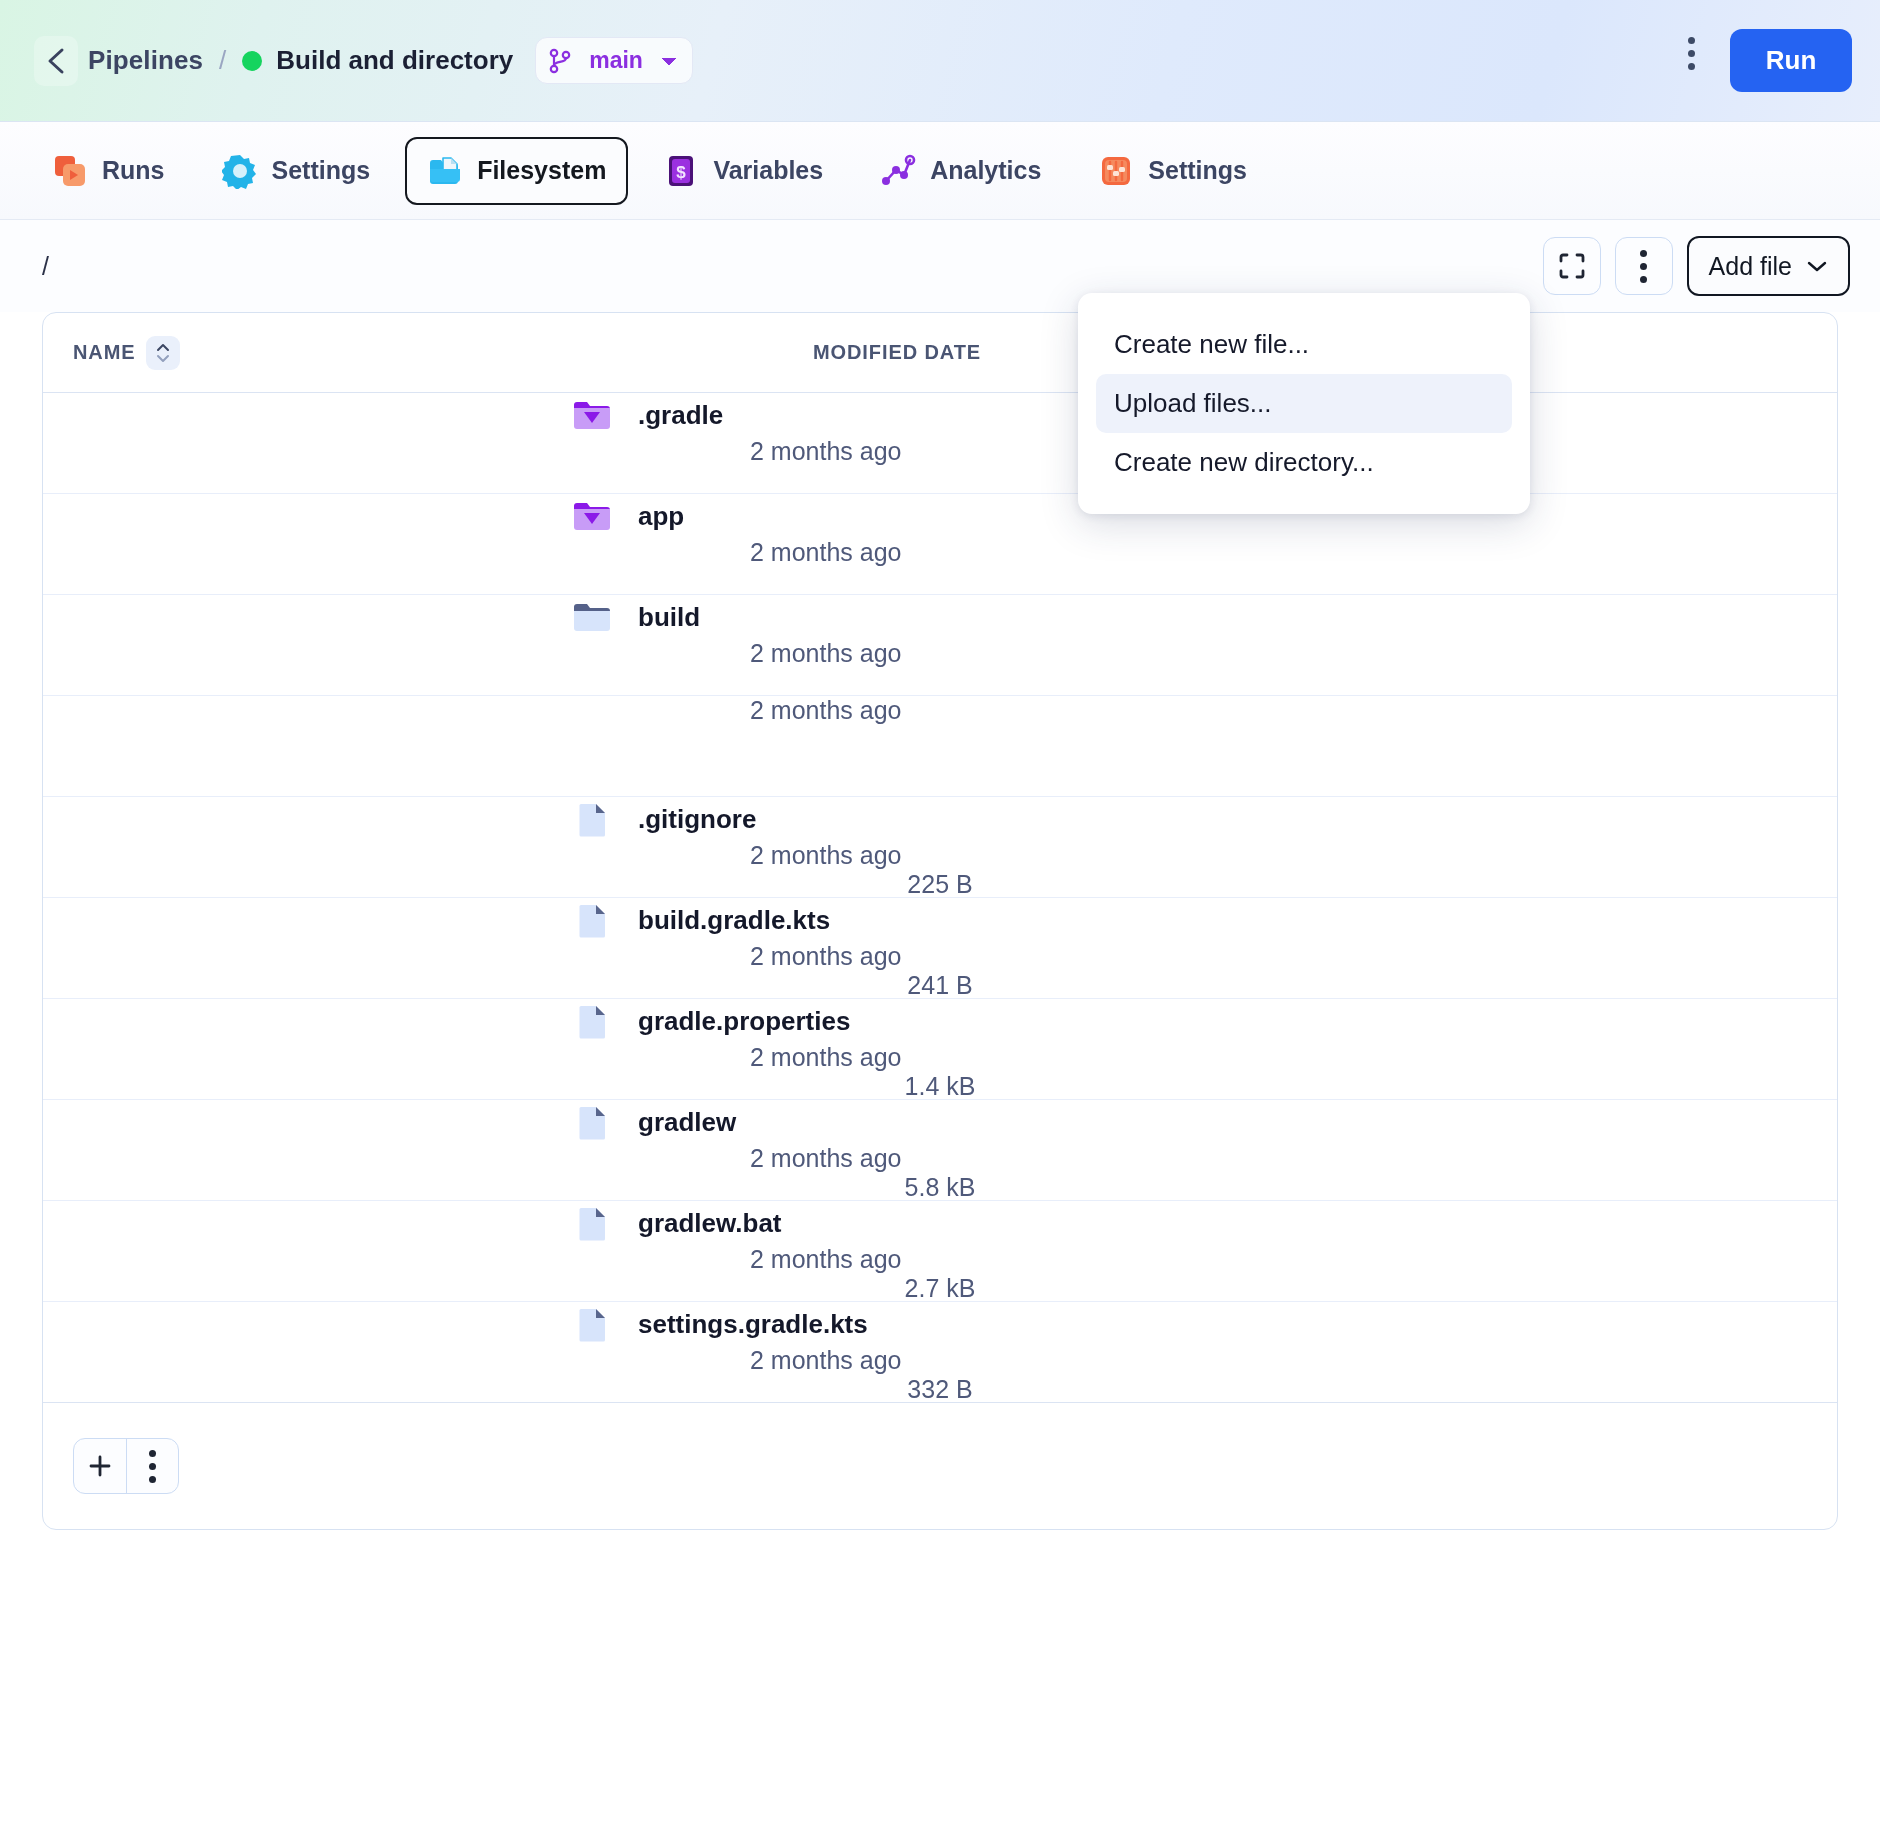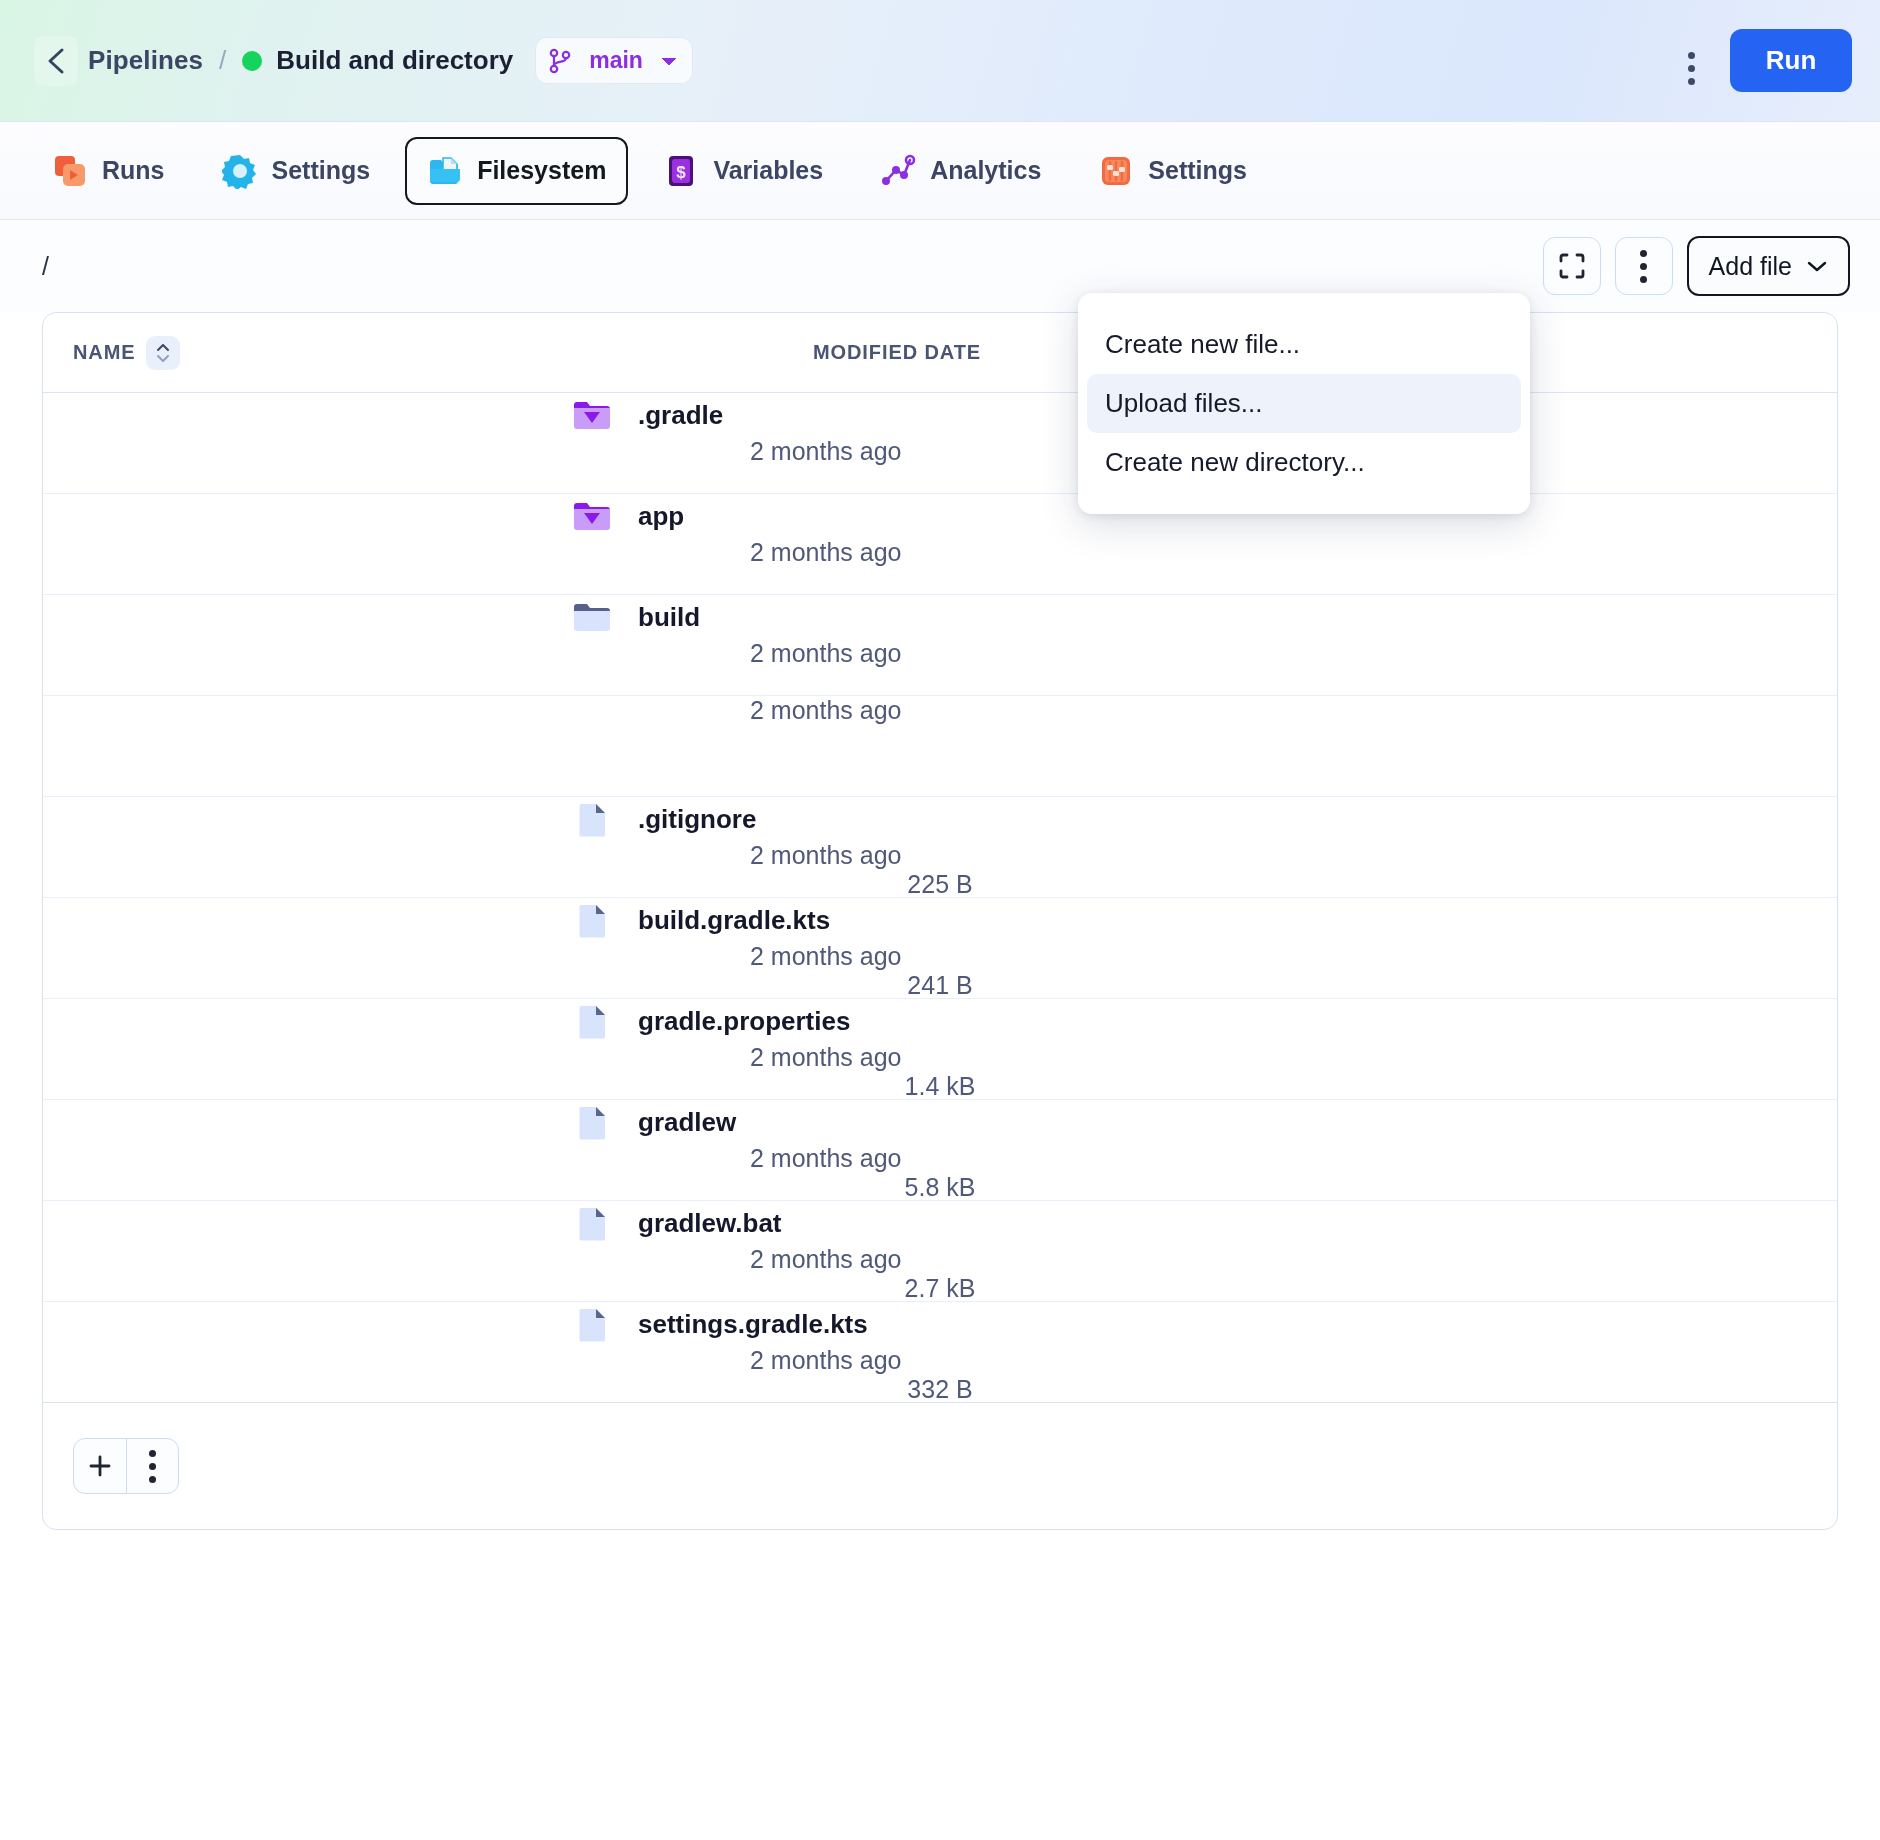--- a/index.html
+++ b/index.html
@@ -50,21 +50,21 @@
     background: rgba(255,255,255,0.72);
     border-radius: 12px;
     padding: 9px 14px 9px 12px;
     color: #8b2fe0;
     font-size: 23px;
     font-weight: 600;
     cursor: pointer;
   }
   .topbar-right {
     margin-left: auto;
-    display: flex; align-items: flex-end; gap: 18px;
+    display: flex; align-items: flex-start; gap: 18px;
   }
   .kebab-plain {
     width: 42px; height: 48px;
     display: flex; flex-direction: column; align-items: center; justify-content: center;
     gap: 6px; cursor: pointer;
   }
   .kebab-plain i { width: 7px; height: 7px; border-radius: 50%; background: #3d4a66; display:block;}
   .run-btn {
     background: #2563f2;
     color: #ffffff;
@@ -142,21 +142,21 @@
 
   
   .dropdown {
     position: absolute;
     left: 1078px;
     top: 293px;
     width: 452px;
     background: #ffffff;
     border-radius: 14px;
     box-shadow: 0 10px 38px rgba(36,50,90,.17), 0 2px 8px rgba(36,50,90,.10);
-    padding: 22px 9px;
+    padding: 22px 18px;
     z-index: 40;
   }
   .menu-item {
     padding: 14px 18px;
     border-radius: 10px;
     font-size: 26px;
     color: #15192a;
     cursor: pointer;
     white-space: nowrap;
   }

